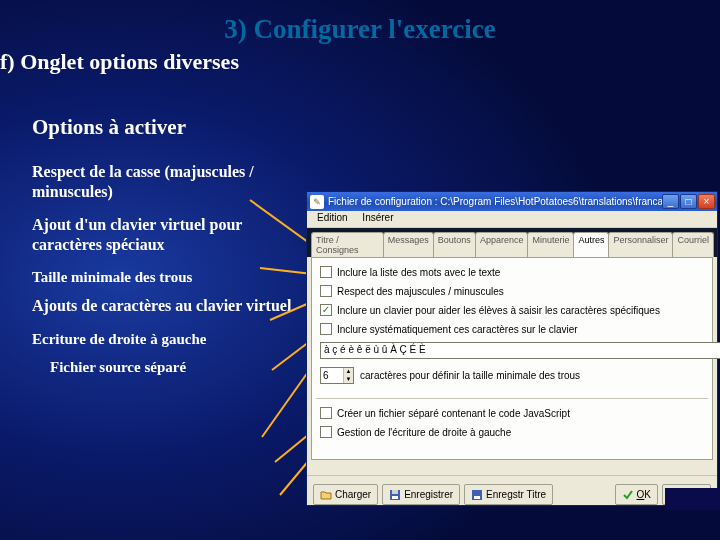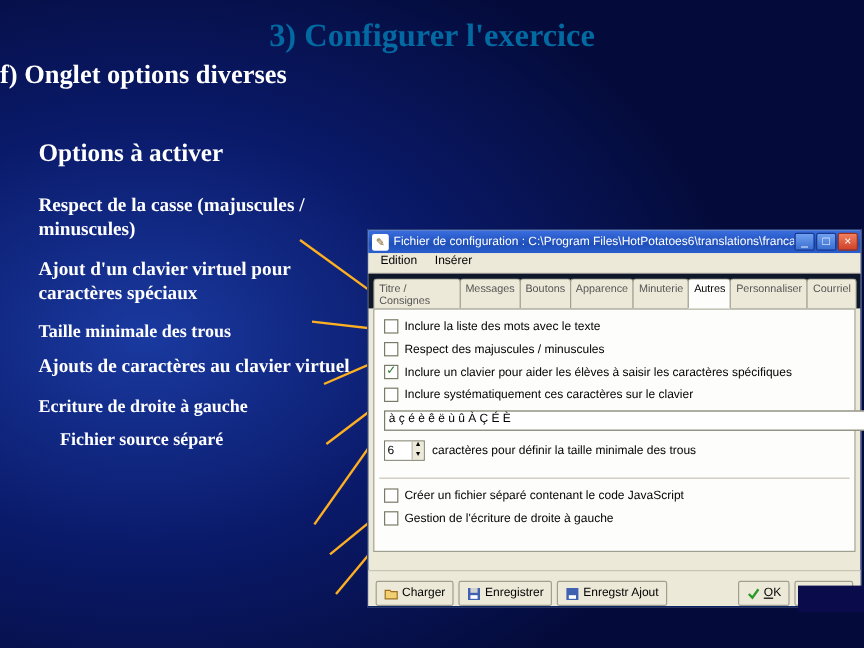--- a/index.html
+++ b/index.html
@@ -312,21 +312,21 @@
       </span>
       <span>Enregistrer</span>
     </div>
     <div class="btn">
       <span class="ic">
         <svg viewBox="0 0 12 12">
             <rect x="1" y="1" width="10" height="10" fill="#4060b0"></rect>
             <rect x="3" y="7" width="6" height="3" fill="#fff"></rect>
           </svg>
       </span>
-      <span>Enregstr Ajout</span>
+      <span>Enregstr Titre</span>
     </div>
     <div class="spacer"></div>
     <div class="btn">
       <span class="ic">
         <svg viewBox="0 0 12 12">
             <path d="M2 6l3 3 5-7" stroke="#2a9a2a" stroke-width="2" fill="none"></path>
           </svg>
       </span>
       <span><u class="key">O</u><span>K</span></span>
     </div>

